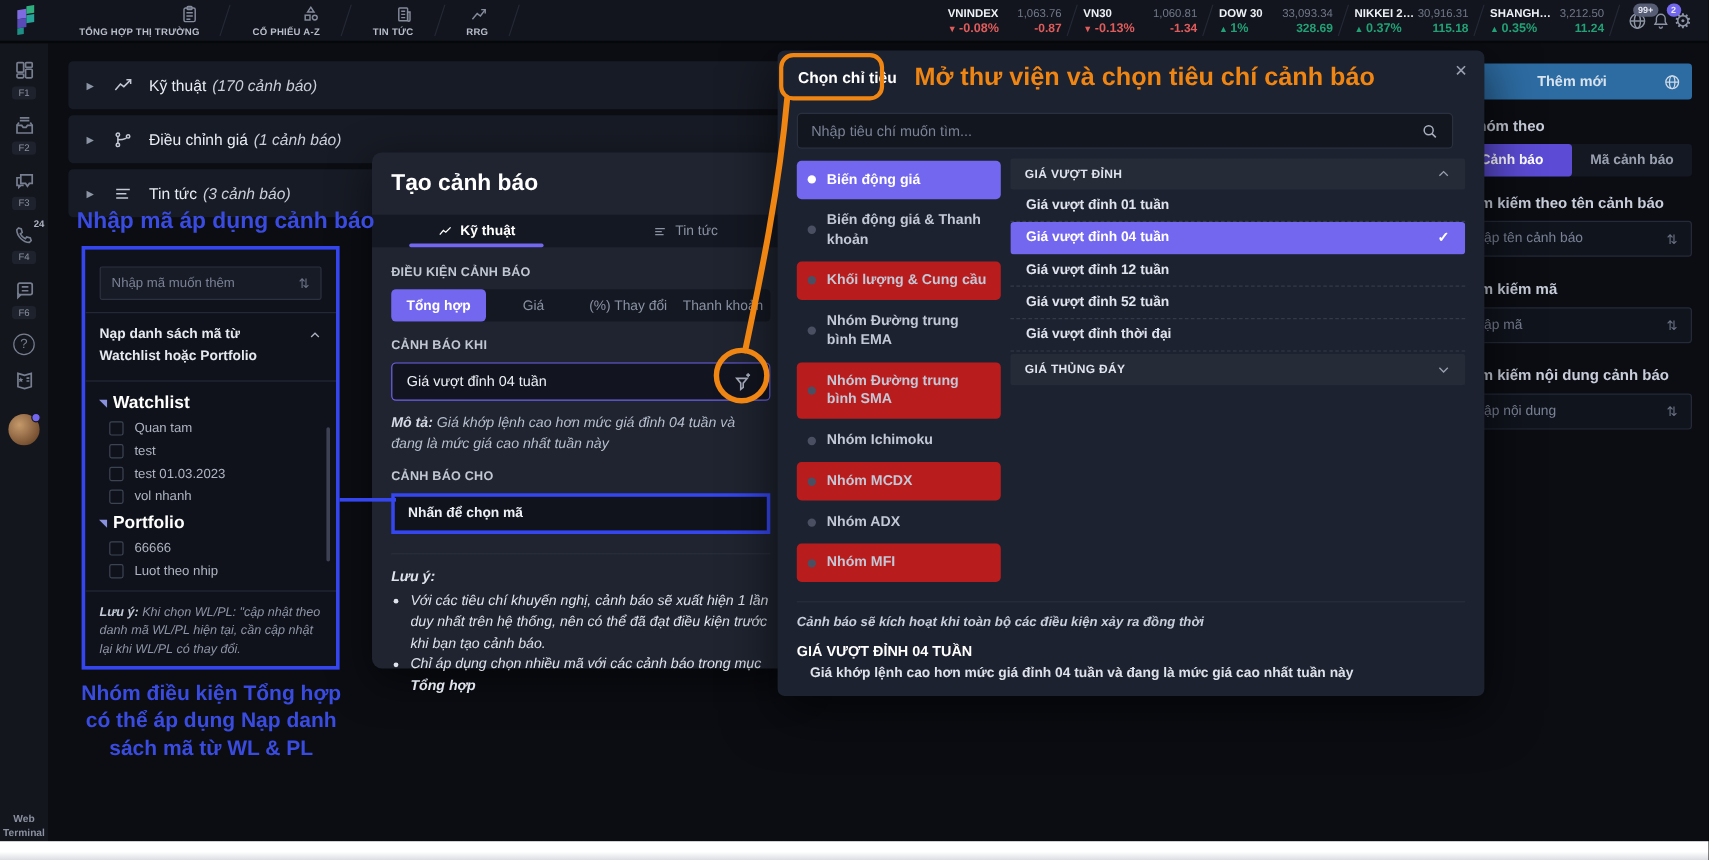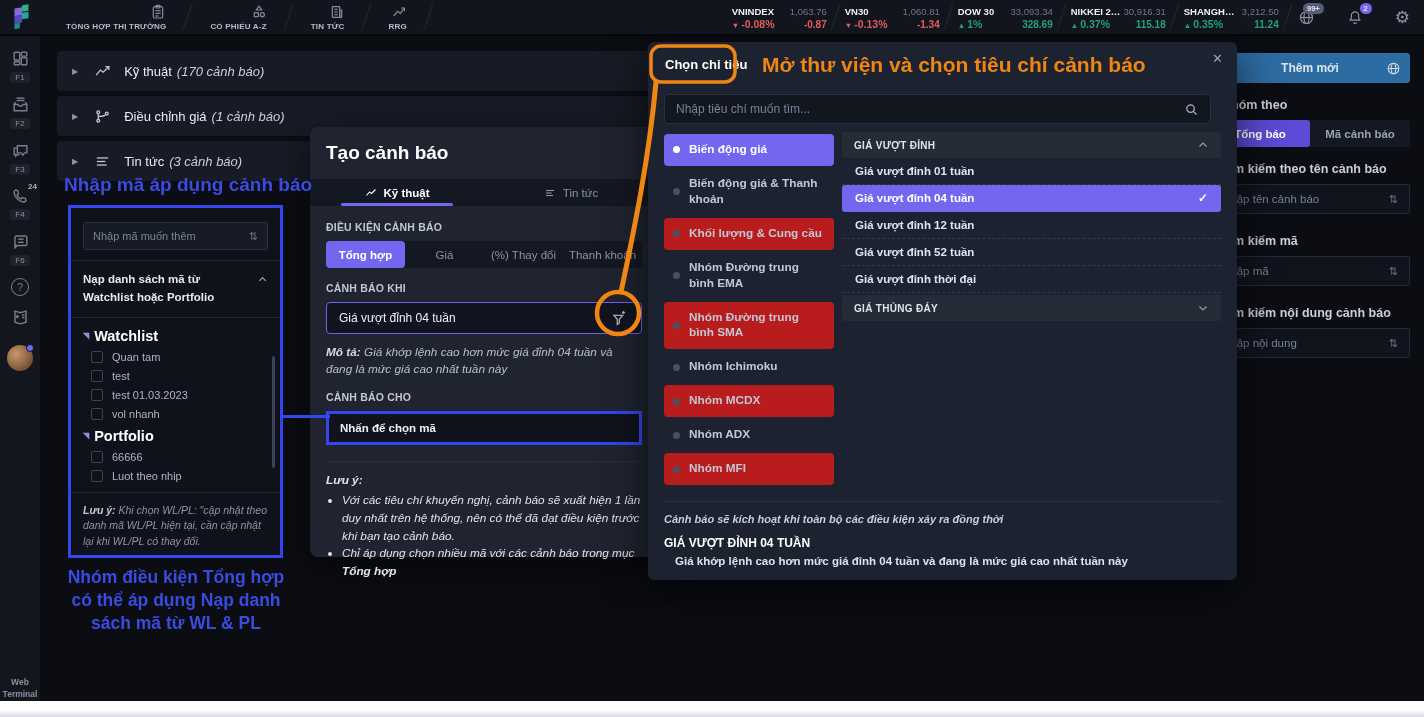--- a/index.html
+++ b/index.html
@@ -19,21 +19,21 @@
   .idx::after { content:""; position:absolute; right:0; top:4px; bottom:4px; width:1px; background:#232936; transform:skewX(-18deg); }
   .idx-row { display:flex; justify-content:space-between; align-items:baseline; }
   .idx-name { font-size:9.5px; font-weight:bold; color:#eef1f6; white-space:nowrap; }
   .idx-value { font-size:9.5px; color:#6f7789; }
   .idx-pct { font-size:10.5px; font-weight:bold; }
   .idx-abs { font-size:10px; font-weight:bold; }
   .dir-down .idx-pct, .dir-down .idx-abs { color:#e05c5c; }
   .dir-up .idx-pct, .dir-up .idx-abs { color:#21a175; }
   .dir-down .idx-pct::before { content:"▼ "; font-size:7.5px; }
   .dir-up .idx-pct::before { content:"▲ "; font-size:7.5px; }
-  .top-icons { display:flex; align-items:center; gap:32px; padding:0 14px 0 10px; }
+  .top-icons { display:flex; align-items:center; gap:3px; padding:0 14px 0 10px; }
   .tb-ico { position:relative; color:#8d94a5; display:flex; }
   .tb-badge { position:absolute; top:-6px; right:-9px; font-size:7.5px; font-weight:bold; color:#e8eaf2; background:#565d75; border-radius:7px; padding:1px 4px; }
   .tb-badge.purple { background:#7367f0; }
   .gear-glyph { font-size:17px; line-height:1; color:#8d94a5; }
 
   
   .side { position:absolute; left:0; top:36px; width:40px; bottom:0; background:#14161d; display:flex; flex-direction:column; align-items:center; padding-top:13px; z-index:15; }
   .side-item { display:flex; flex-direction:column; align-items:center; gap:4px; margin-bottom:12px; color:#767e90; }
   .hotkey { font-size:8px; color:#8a90a0; background:#1e222d; border-radius:3px; padding:1px 5px; }
   .phone-wrap { position:relative; }
@@ -619,21 +619,21 @@
       <span class="rp-globe">
           <svg class="ic" width="15" height="15" viewBox="0 0 24 24" fill="none" stroke="currentColor" stroke-width="1.7">
             <circle cx="12" cy="12" r="8.5"></circle>
             <ellipse cx="12" cy="12" rx="3.6" ry="8.5"></ellipse>
             <line x1="3.5" y1="12" x2="20.5" y2="12"></line>
           </svg>
         </span>
     </div>
     <div class="rp-label">Nhóm theo</div>
     <div class="rp-toggle">
-      <div class="rp-tg active">Tổng báo</div>
+      <div class="rp-tg active">Cảnh báo</div>
       <div class="rp-tg">Mã cảnh báo</div>
     </div>
     <div class="rp-label rp-gap" style="margin-top:15px;">Tìm kiếm theo tên cảnh báo</div>
     <div class="rp-input">
       <input type="text" placeholder="Nhập tên cảnh báo" style="">
       <span class="stepper">⇅</span>
     </div>
     <div class="rp-label rp-gap">Tìm kiếm mã</div>
     <div class="rp-input">
       <input type="text" placeholder="Nhập mã" style="">

